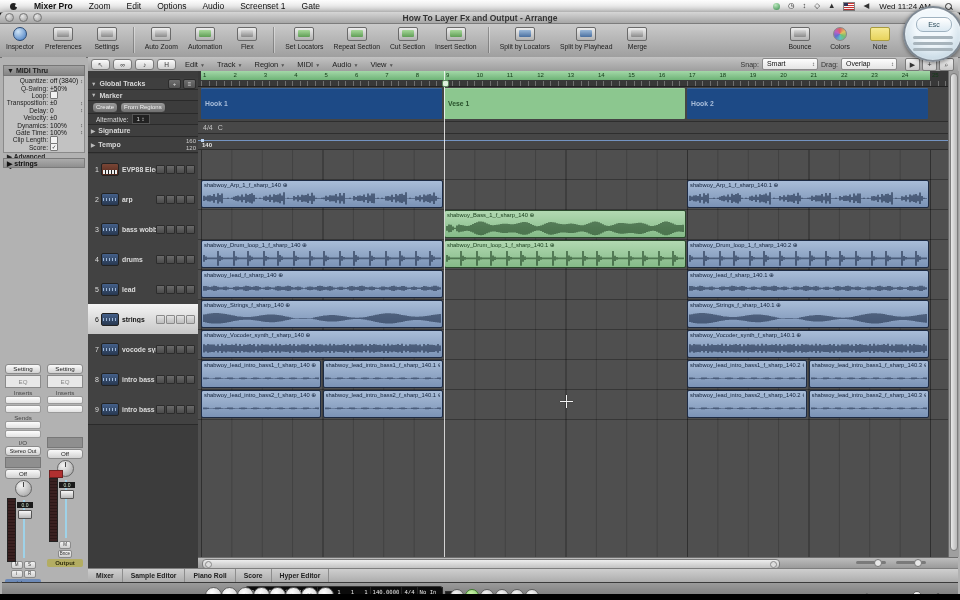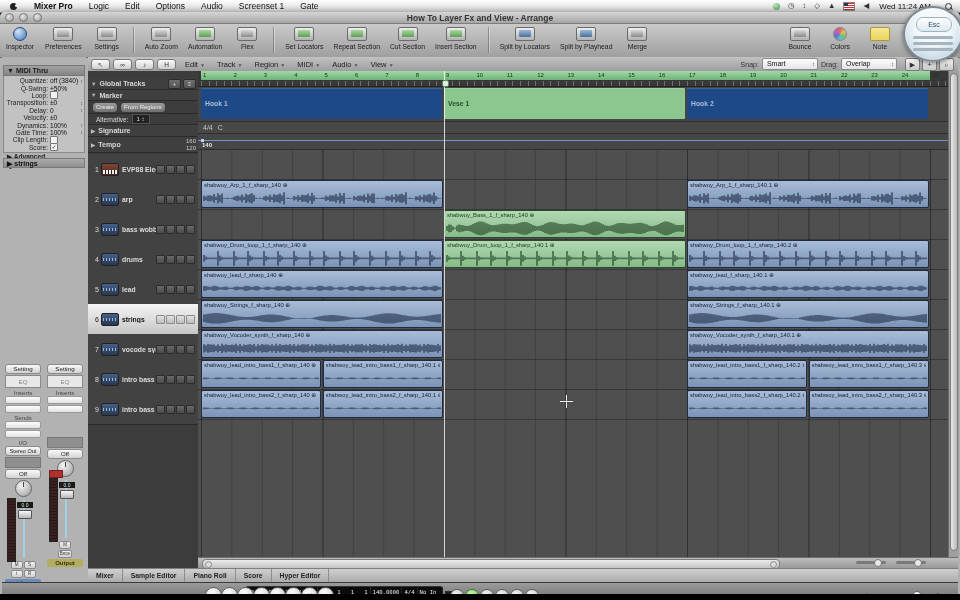--- a/index.html
+++ b/index.html
@@ -200,40 +200,40 @@
   #crosshair::after{content:"";position:absolute;left:0;top:6px;width:13px;height:1px;background:#f4f4f4;box-shadow:0 0 1px #000;}
   #desktop-bottom{position:absolute;left:0;top:594px;width:960px;height:6px;background:#000;}
 </style>
 </head>
 <body>
 
 <div id="screen">
 
   <div id="menubar">
     <span class="apple"></span>
-    <span id="mb-items"><span class="menu-item bold">Mixer Pro</span><span class="menu-item">Logic</span><span class="menu-item">Edit</span><span class="menu-item">Options</span><span class="menu-item">Audio</span><span class="menu-item">Screenset 1</span><span class="menu-item">Gate</span></span>
+    <span id="mb-items"><span class="menu-item bold">Mixer Pro</span><span class="menu-item">Zoom</span><span class="menu-item">Edit</span><span class="menu-item">Options</span><span class="menu-item">Audio</span><span class="menu-item">Screenset 1</span><span class="menu-item">Gate</span></span>
     <span id="mb-right">
       <span class="mbicon green"></span>
       <span class="mbicon">◷</span>
       <span class="mbicon">↕</span>
       <span class="mbicon">◇</span>
       <span class="mbicon">▲</span>
       <span class="mbicon flag"></span>
       <span class="mbicon">◀</span>
       <span id="mb-clock">Wed 11:24 AM</span>
       <span class="loupe-glass"></span>
     </span>
   </div>
 
   <div id="window">
     <div id="titlebar">
       <span class="tl"></span>
       <span class="tl"></span>
       <span class="tl"></span>
-      <span id="title-text">How To Layer Fx and View - Arrange</span>
+      <span id="title-text">How To Layer Fx and Output - Arrange</span>
     </div>
 
     <div id="toolbar">
       <div class="tbgroup" id="tb-left">
           <div class="tbbtn">
             <div class="ic round"></div>
             <div class="lbl">Inspector</div>
           </div>
           <div class="tbbtn">
             <div class="ic gray-scr"></div>

